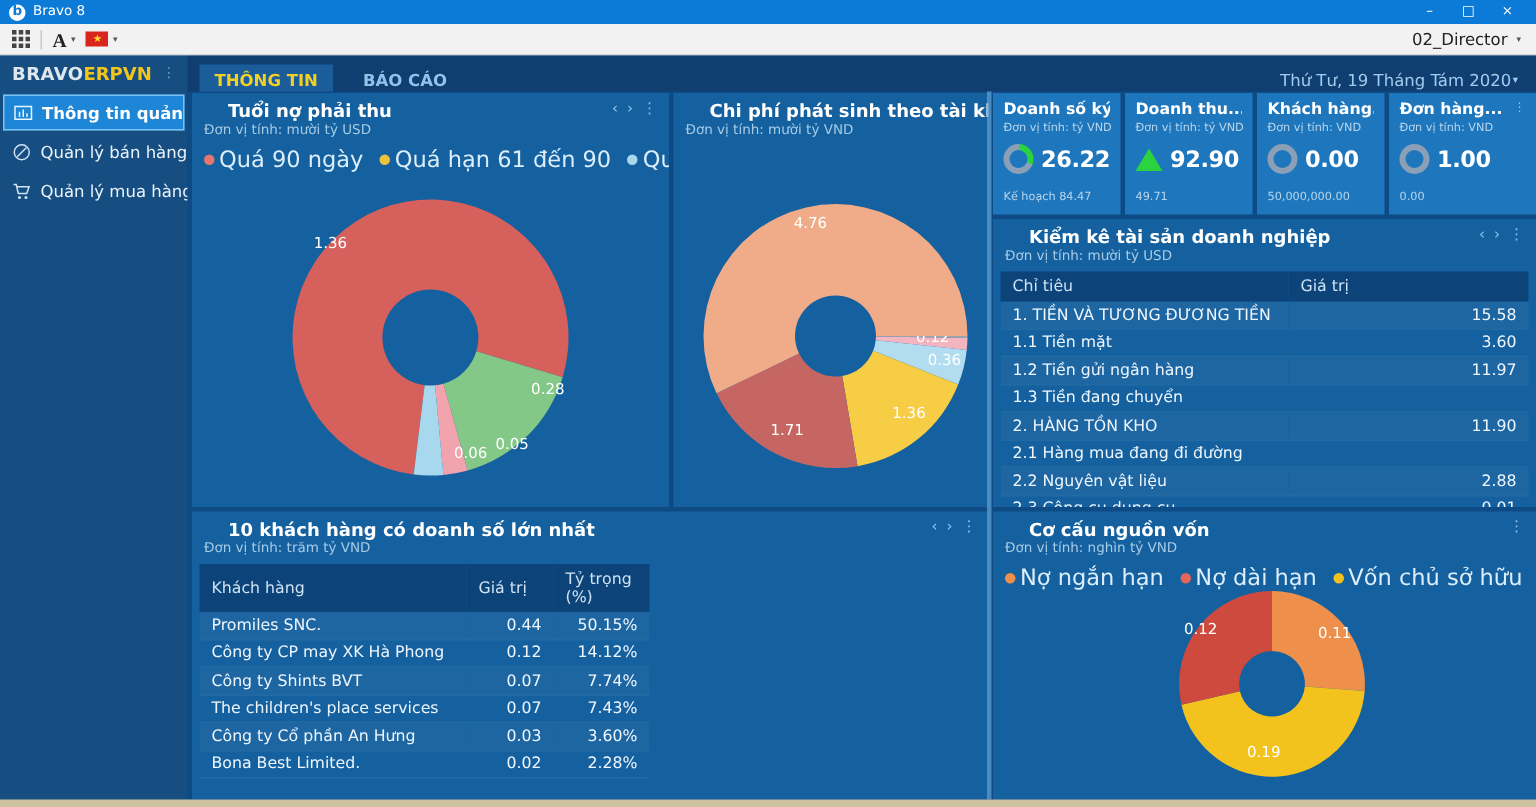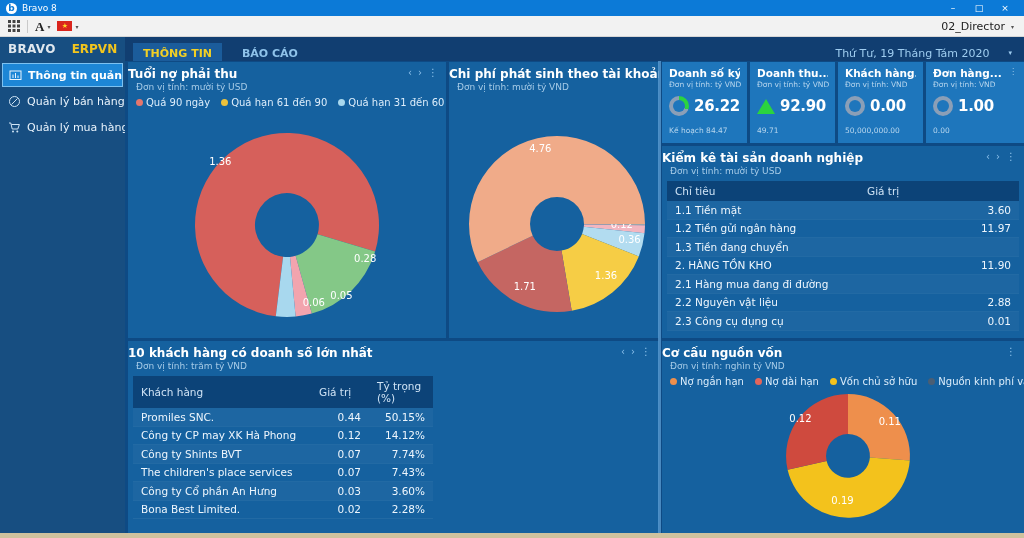--- a/index.html
+++ b/index.html
@@ -22,50 +22,50 @@
   .tb-sep { width:1px; height:13px; background:#c9c9c9; }
   .tb-btn { display:flex; align-items:center; gap:3px; color:#333; }
   .font-a { font-family:"Liberation Serif","DejaVu Serif",serif; font-size:13px; font-weight:bold; color:#222; line-height:1; }
   .caret { font-size:6px; color:#555; }
   .flag { width:15px; height:10px; background:#da251d; color:#ffd829; font-size:7px;
           display:flex; align-items:center; justify-content:center; line-height:1; }
   .user-area { margin-left:auto; display:flex; align-items:center; gap:6px; font-size:11px; color:#222; padding-right:2px; }
 
   
   .sidebar { position:absolute; left:0; top:37px; width:125px; bottom:5px; background:#174e81; }
-  .brand { height:24px; display:flex; align-items:center; padding:4px 8px; gap:16px; }
+  .brand { height:24px; display:flex; align-items:center; padding:4px 8px; gap:0; }
   .brand-bravo { color:#dfe7ee; font-weight:bold; font-size:12px; letter-spacing:.3px; }
   .brand-erpvn { color:#f2c51d; font-weight:bold; font-size:12px; }
   .brand-menu { margin-left:auto; color:#6f9fc6; font-size:9px; }
   .side-item { height:24px; display:flex; align-items:center; gap:6px; margin:2px; padding:0 6px;
                color:#e9f3fc; font-size:11px; white-space:nowrap; }
   .side-item.active { background:#1d86d6; border:1px solid #7cc1f1; color:#fff; font-weight:bold; }
   .side-icon { flex:0 0 13px; display:flex; }
 
   
   .topbar { position:absolute; left:125px; right:0; top:37px; height:24px; background:#113e71;
             display:flex; align-items:center; padding:16px 8px; gap:10px; }
   .tab { font-size:11px; font-weight:bold; color:#8fc3ea; padding:4px 10px; }
   .tab.active { color:#f2d024; background:#1b5c9b; }
-  .date-area { margin-left:auto; display:flex; align-items:center; gap:19px; color:#9fcdf0; font-size:11px; padding-right:4px;text-align:right; }
+  .date-area { margin-left:auto; display:flex; align-items:center; gap:1px; color:#9fcdf0; font-size:11px; padding-right:4px;text-align:right; }
   .date-caret { font-size:7px; }
 
   
   .content { position:absolute; left:125px; right:0; top:61px; bottom:5px; background:#0e4a84; }
   .panel { position:absolute; background:#15619f; overflow:hidden; }
   #panelA { left:3px;   top:1px;   width:318px; height:276px; }
   #panelB { left:324px; top:1px;   width:210px; height:276px; }
   #panelC { left:537px; top:85px;  width:362px; height:192px; }
   #panelD { left:3px;   top:280px; width:531px; height:192px; }
   #panelE { left:537px; top:280px; width:362px; height:192px; }
-  .panel-head { display:flex; align-items:flex-start; padding:5px 8px 0 0; }
+  .panel-head { display:flex; align-items:flex-start; padding:5px 8px 0 24px; }
   .panel-title { font-size:12px; font-weight:bold; color:#fff; white-space:nowrap; }
   .panel-ctrl { margin-left:auto; display:flex; gap:6px; color:#8cc0ea; font-size:10px; line-height:12px; }
   .panel-unit { padding:1px 8px 0 8px; font-size:9px; color:#a6cbe7; }
-  .legend { display:flex; gap:11px; padding:5px 8px 0 8px; font-size:10px; color:#dcedfb;
+  .legend { display:flex; gap:11px; padding:5px 8px 0 8px; font-size:15px; color:#dcedfb;
             white-space:nowrap; overflow:hidden;text-align:right; }
   .legend-item { display:inline-flex; align-items:center; }
   .legend-dot { width:7px; height:7px; border-radius:50%; display:inline-block; margin-right:3px; flex:0 0 7px; }
 
   
   .kpi { position:absolute; top:1px; height:81px; background:#1e76bc; padding:5px 7px; }
   #kpi0 { left:537px; width:85px; } #kpi1 { left:625px; width:85px; }
   #kpi2 { left:713px; width:85px; } #kpi3 { left:801px; width:98px; }
   .kpi-title { display:flex; align-items:flex-start; font-size:10.5px; font-weight:bold; color:#fff; white-space:nowrap; overflow:hidden; }
   .kpi-menu { margin-left:auto; color:#9cc8ea; font-size:8px; font-weight:normal; padding-left:3px; }
@@ -323,20 +323,24 @@
               <col style="width: 160px;">
             </colgroup>
             <thead>
               <tr>
                 <th>Chỉ tiêu</th>
                 <th>Giá trị</th>
               </tr>
             </thead>
             <tbody>
               <tr>
+                <td>1. TIỀN VÀ TƯƠNG ĐƯƠNG TIỀN</td>
+                <td class="num">15.58</td>
+              </tr>
+              <tr>
                 <td>1.1 Tiền mặt</td>
                 <td class="num">3.60</td>
               </tr>
               <tr>
                 <td>1.2 Tiền gửi ngân hàng</td>
                 <td class="num">11.97</td>
               </tr>
               <tr>
                 <td>1.3 Tiền đang chuyển</td>
                 <td class="num"></td>

